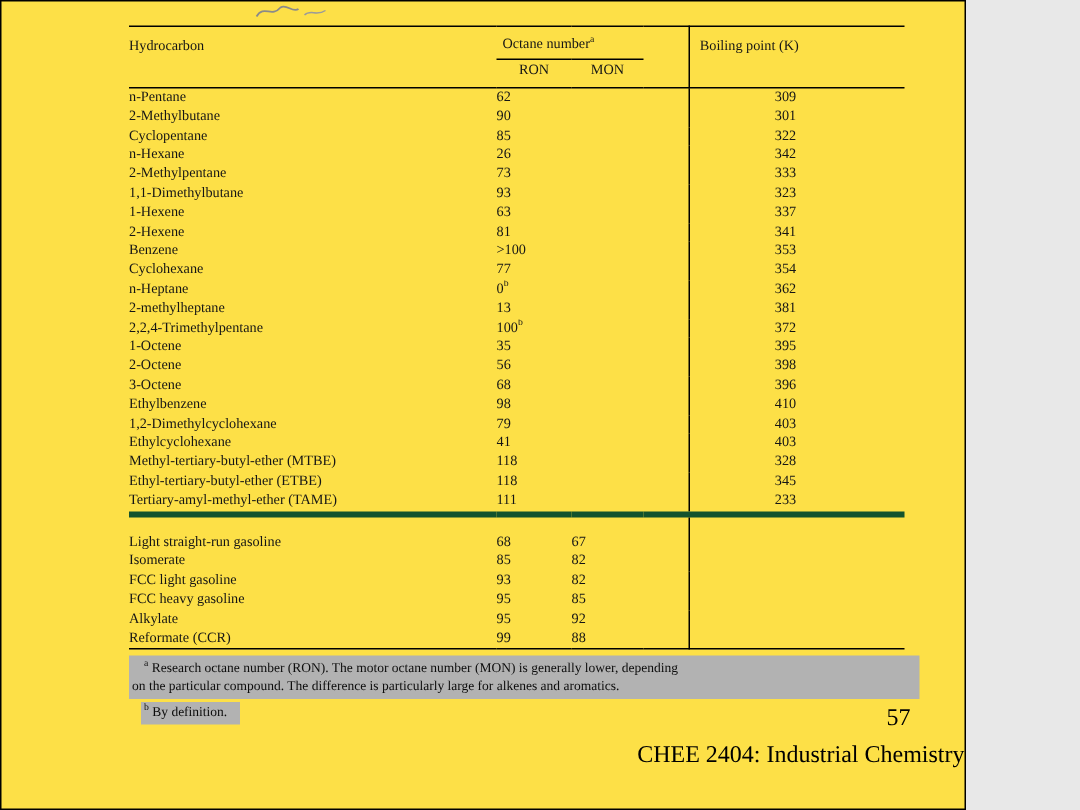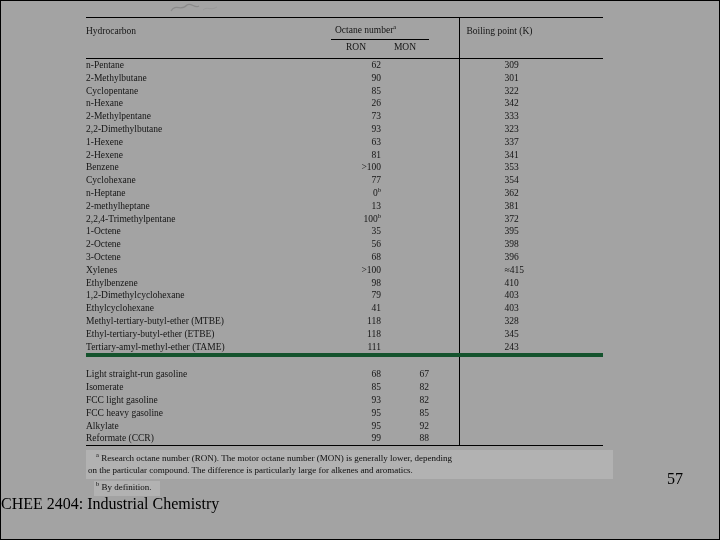--- a/index.html
+++ b/index.html
@@ -1,19 +1,19 @@
 <!DOCTYPE html>
 <html><head>
 <meta charset="utf-8">
 <style>
   html, body { margin: 0; padding: 0; background: #e8e8e8; }
   .slide {
     position: relative;
-    width: 720px; height: 540px;
-    background: #a3a3a3;
+    width: 644px; height: 540px;
+    background: #fde047;
     border: 1px solid #000;
     box-sizing: border-box;
     overflow: hidden;
     font-family: "Liberation Serif", "DejaVu Serif", serif;
     color: #151515;
   }
   .handwriting { position: absolute; left: 168px; top: 0px; }
 
   .scan { position: absolute; left: 85px; top: 16px; width: 527px; }
 
@@ -32,40 +32,40 @@
 
   tr.hdr1 td { border-top: 1px solid #000; padding: 7px 0 4px 0; vertical-align: bottom; }
   tr.hdr1 td.c-oct { border-bottom: 1px solid #000; padding-left: 4px; }
   tr.hdr1 td.c-sp  { border-right: 1px solid #000; }
   tr.hdr1 td.c-bp  { padding-left: 7px; }
   tr.hdr2 td { border-bottom: 1px solid #000; padding: 2px 0 6px 0; }
   tr.hdr2 td.c-ron, tr.hdr2 td.c-mon { text-align: center; font-variant: small-caps; }
   tr.hdr2 td.c-sp { border-right: 1px solid #000; }
 
   tbody td { height: 12.8px; line-height: 12.8px; padding: 0; white-space: nowrap; overflow: hidden; }
-  tbody td.c-ron, tbody td.c-mon { text-align: right; }
+  tbody td.c-ron, tbody td.c-mon { text-align: left; }
   tbody td.c-sp { border-right: 1px solid #000; }
-  tbody td.c-bp { padding-left: 45px; }
+  tbody td.c-bp { padding-left: 57px; }
 
   #hc-body tr:last-child td { border-bottom: 4px solid #14532d; }
   #blend-body tr:first-child td { padding-top: 11px; }
   #blend-body tr:last-child td { border-bottom: 1px solid #000; }
   tr.bold td { font-weight: normal; }
 
   sup { font-size: 6.5px; line-height: 0; vertical-align: super; }
 
   .footnotes { margin-top: 4px; font-size: 9px; line-height: 11.5px; color: #0d0d0d; }
   .fn-band { background: #b2b2b2; width: 523px; padding: 3px 2px 3px 2px; }
   .fn-band .fn-line1 { padding-left: 8px; }
   .fn-b { margin-top: 2px; padding-left: 8px; }
   .fn-b span.bg { background: #b2b2b2; padding: 1px 8px 2px 2px; display: inline-block; }
 
   .footer {
     position: absolute; left: 0; right: 0; top: 494px;
-    text-align: left; font-size: 16px; color: #000;
+    text-align: right; font-size: 16px; color: #000;
   }
   .pagenum {
     position: absolute; right: 36px; top: 469px;
     font-size: 16px; color: #000;
   }
 </style>
 </head>
 <body>
 
 <div class="slide">
@@ -129,21 +129,21 @@
             <td class="c-bp">342</td>
           </tr>
           <tr>
             <td class="c-name">2-Methylpentane</td>
             <td class="c-ron">73</td>
             <td class="c-mon"></td>
             <td class="c-sp"></td>
             <td class="c-bp">333</td>
           </tr>
           <tr>
-            <td class="c-name">2,2-Dimethylbutane</td>
+            <td class="c-name">1,1-Dimethylbutane</td>
             <td class="c-ron">93</td>
             <td class="c-mon"></td>
             <td class="c-sp"></td>
             <td class="c-bp">323</td>
           </tr>
           <tr>
             <td class="c-name">1-Hexene</td>
             <td class="c-ron">63</td>
             <td class="c-mon"></td>
             <td class="c-sp"></td>
@@ -206,27 +206,20 @@
             <td class="c-bp">398</td>
           </tr>
           <tr>
             <td class="c-name">3-Octene</td>
             <td class="c-ron">68</td>
             <td class="c-mon"></td>
             <td class="c-sp"></td>
             <td class="c-bp">396</td>
           </tr>
           <tr>
-            <td class="c-name">Xylenes</td>
-            <td class="c-ron">&gt;100</td>
-            <td class="c-mon"></td>
-            <td class="c-sp"></td>
-            <td class="c-bp">≈415</td>
-          </tr>
-          <tr>
             <td class="c-name">Ethylbenzene</td>
             <td class="c-ron">98</td>
             <td class="c-mon"></td>
             <td class="c-sp"></td>
             <td class="c-bp">410</td>
           </tr>
           <tr>
             <td class="c-name">1,2-Dimethylcyclohexane</td>
             <td class="c-ron">79</td>
             <td class="c-mon"></td>
@@ -252,21 +245,21 @@
             <td class="c-ron">118</td>
             <td class="c-mon"></td>
             <td class="c-sp"></td>
             <td class="c-bp">345</td>
           </tr>
           <tr>
             <td class="c-name">Tertiary-amyl-methyl-ether (TAME)</td>
             <td class="c-ron">111</td>
             <td class="c-mon"></td>
             <td class="c-sp"></td>
-            <td class="c-bp">243</td>
+            <td class="c-bp">233</td>
           </tr>
         </tbody>
       <tbody id="blend-body">
           <tr>
             <td class="c-name">Light straight-run gasoline</td>
             <td class="c-ron">68</td>
             <td class="c-mon">67</td>
             <td class="c-sp"></td>
             <td class="c-bp"></td>
           </tr>

